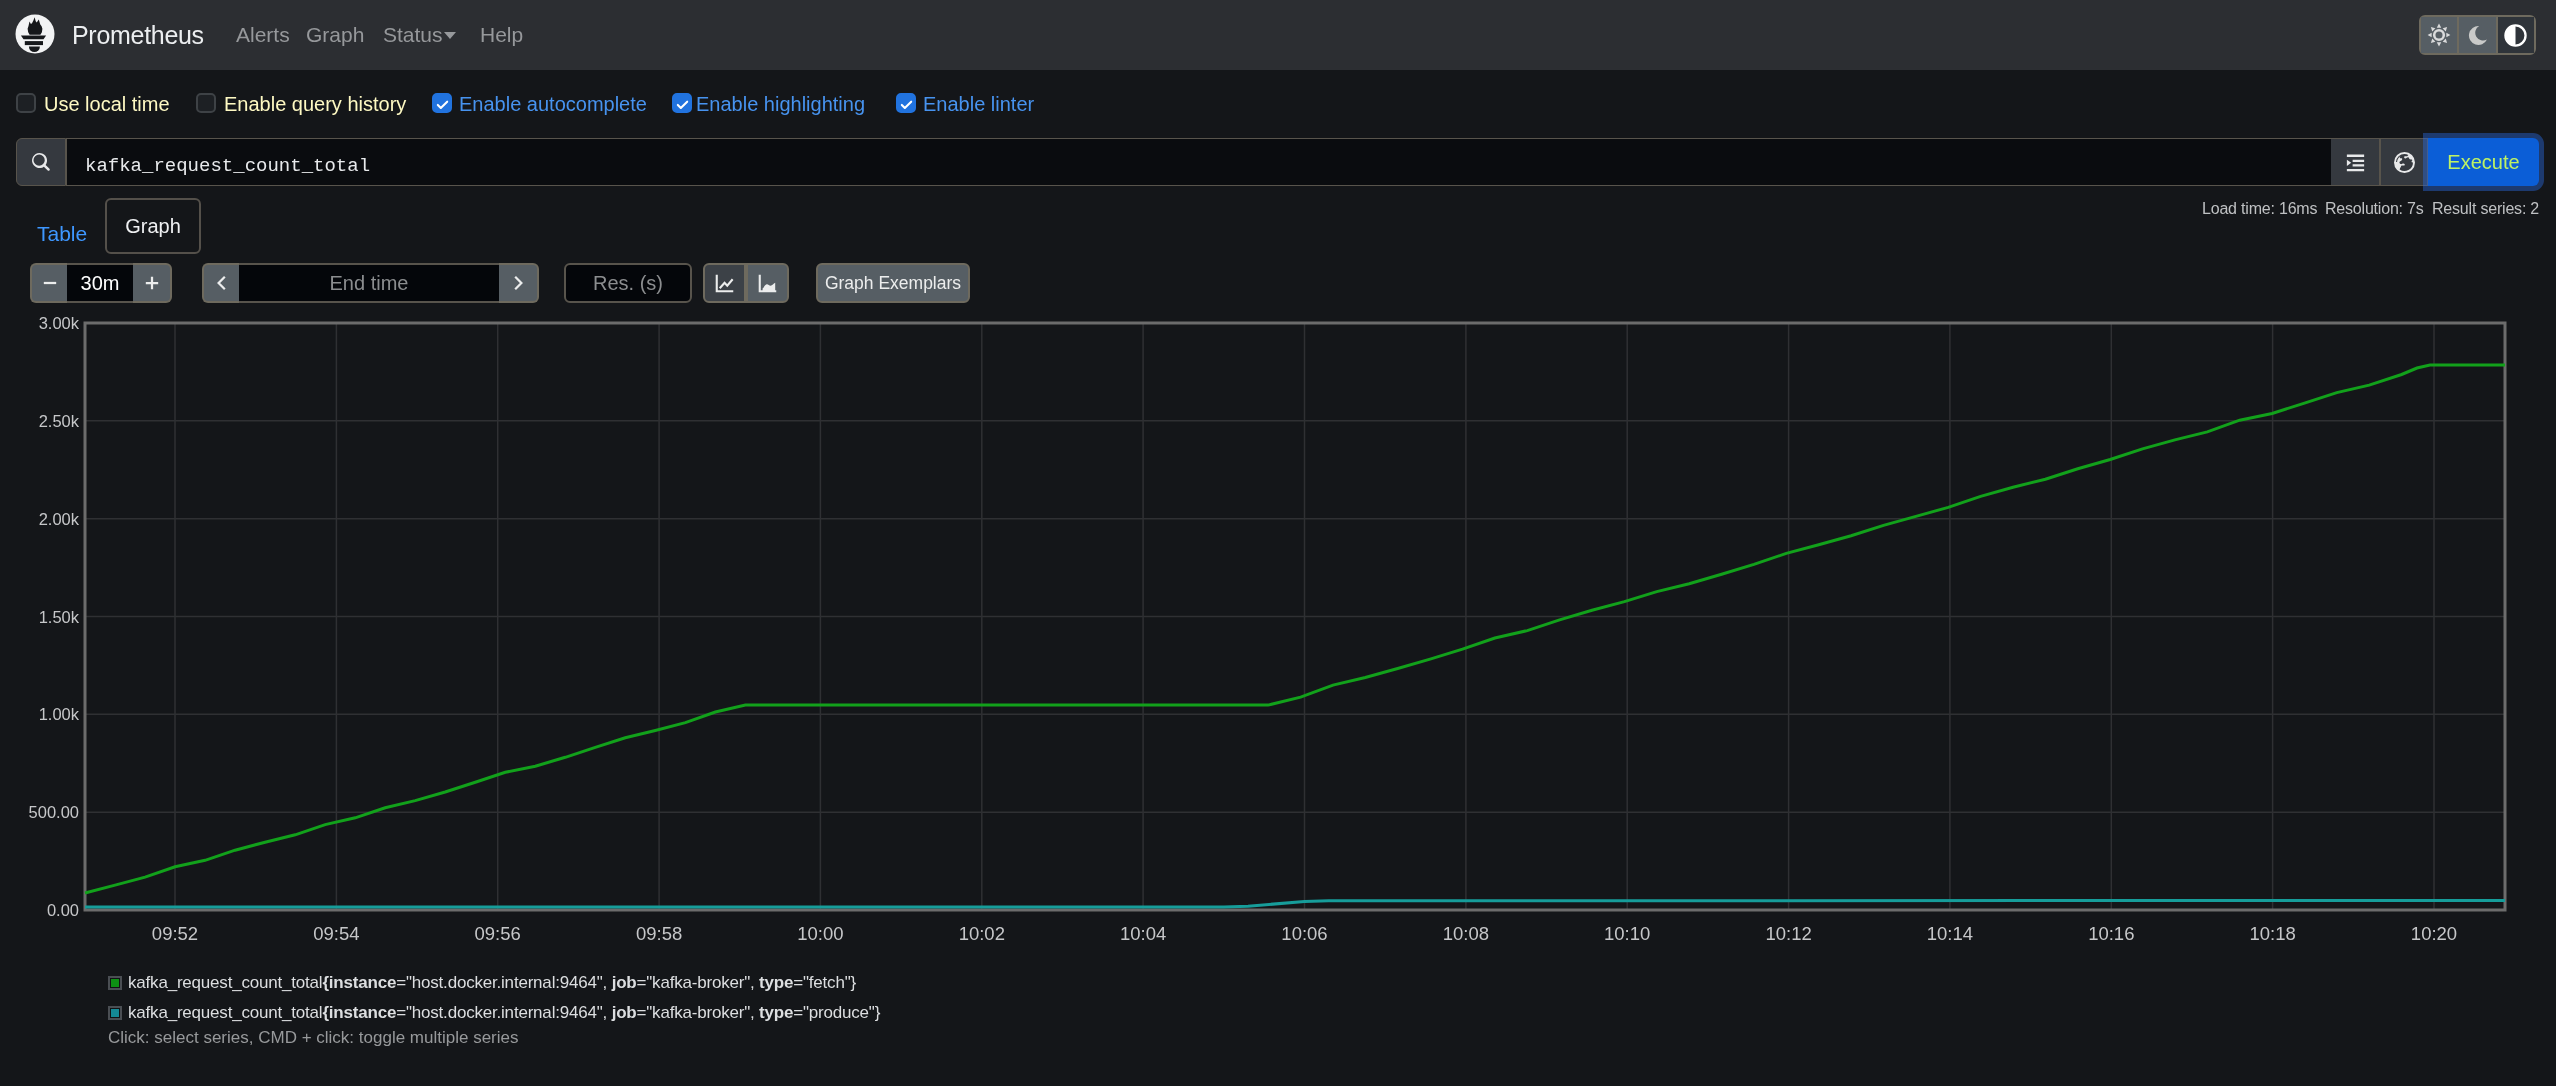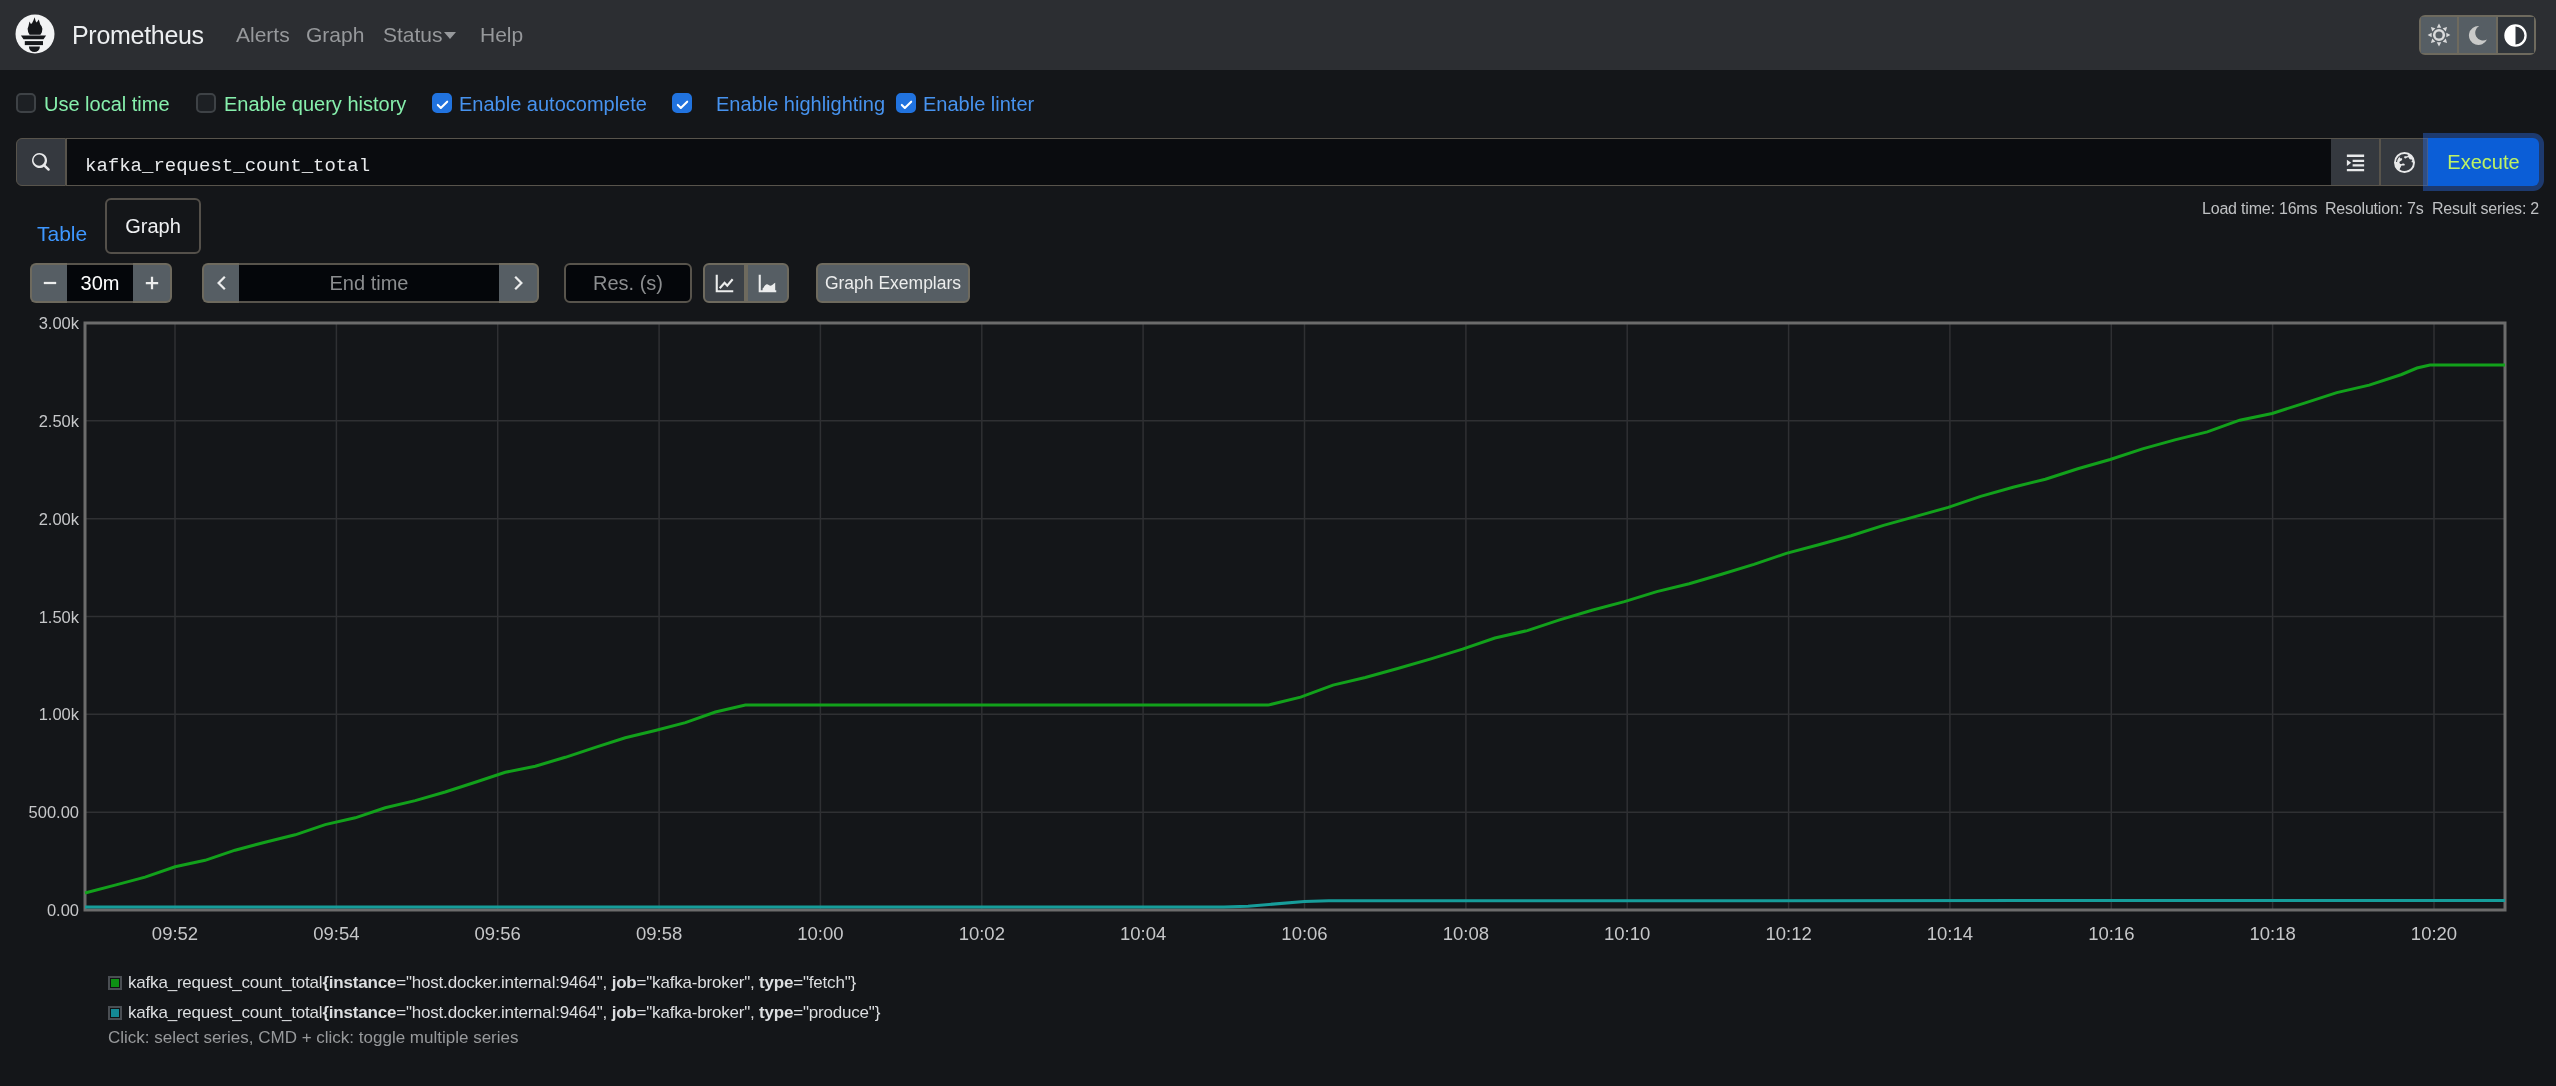--- a/index.html
+++ b/index.html
@@ -11,21 +11,21 @@
 .navlink{position:absolute;top:0;height:74px;line-height:70px;font-size:21px;color:#96989b}
 #caret{position:absolute;top:32px;width:0;height:0;border-left:6px solid transparent;border-right:6px solid transparent;border-top:7px solid #96989b}
 #themes{position:absolute;left:2419px;top:15px;width:117px;height:40px;border:2px solid #6e6a5e;border-radius:6px;display:flex}
 .thbtn{flex:1;background:#565e64;display:flex;align-items:center;justify-content:center}
 .thbtn+.thbtn{border-left:2px solid #6e6a5e}
 .thbtn.on{background:#2f343a}
 
 .chk{position:absolute;top:93px;width:20px;height:20px;border-radius:5px;background:#1d2024;border:2px solid #3e4246}
 .chk.on{background:#2173df;border-color:#2173df}
 .chk svg{position:absolute;left:1px;top:2px}
-.chklab{position:absolute;top:92px;height:24px;line-height:24px;font-size:20px;color:#86efac}
+.chklab{position:absolute;top:92px;height:24px;line-height:24px;font-size:20px;color:#fef9c3}
 .chklab.blue{color:#4793ef}
 
 #qrow{position:absolute;left:16px;top:138px;width:2523px;height:48px;display:flex}
 .addon{background:#35393f;border:1.5px solid #58544c;display:flex;align-items:center;justify-content:center}
 #qsearch{width:50px;border-radius:6px 0 0 6px}
 #qinput{flex:1;background:#0a0c0f;border-top:1.5px solid #58544c;border-bottom:1.5px solid #58544c;border-left:1.5px solid #58544c;line-height:54px;font-family:"Liberation Mono",monospace;font-size:19px;color:#e8eaec;padding-left:18px}
 #qfmt{width:49px;border-left:none}
 #qglobe{width:48px;border-left:1.5px solid #58544c}
 #qexec{width:111px;background:#0b5ed7;border-radius:0 6px 6px 0;color:#bef264;font-size:20px;display:flex;align-items:center;justify-content:center;box-shadow:0 0 0 5px rgba(44,110,230,.42);position:relative;z-index:2}
 
@@ -90,21 +90,21 @@
       <svg width="15" height="15" viewBox="0 0 16 16">
         <path d="M3 8.5l3.2 3.2L13 5" stroke="#fff" stroke-width="2.2" fill="none" stroke-linecap="round" stroke-linejoin="round"></path>
       </svg>
     </div>
     <div class="chklab blue" style="left:459px">Enable autocomplete</div>
 <div class="chk on" style="left:672px">
       <svg width="15" height="15" viewBox="0 0 16 16">
         <path d="M3 8.5l3.2 3.2L13 5" stroke="#fff" stroke-width="2.2" fill="none" stroke-linecap="round" stroke-linejoin="round"></path>
       </svg>
     </div>
-    <div class="chklab blue" style="left:716px">Enable highlighting</div>
+    <div class="chklab blue" style="left:696px">Enable highlighting</div>
 <div class="chk on" style="left:896px">
       <svg width="15" height="15" viewBox="0 0 16 16">
         <path d="M3 8.5l3.2 3.2L13 5" stroke="#fff" stroke-width="2.2" fill="none" stroke-linecap="round" stroke-linejoin="round"></path>
       </svg>
     </div>
     <div class="chklab blue" style="left:923px">Enable linter</div>
 
 <div id="qrow">
  <div class="addon" id="qsearch">
         <svg width="20" height="20" viewBox="0 0 16 16" fill="#e8e9ea">

